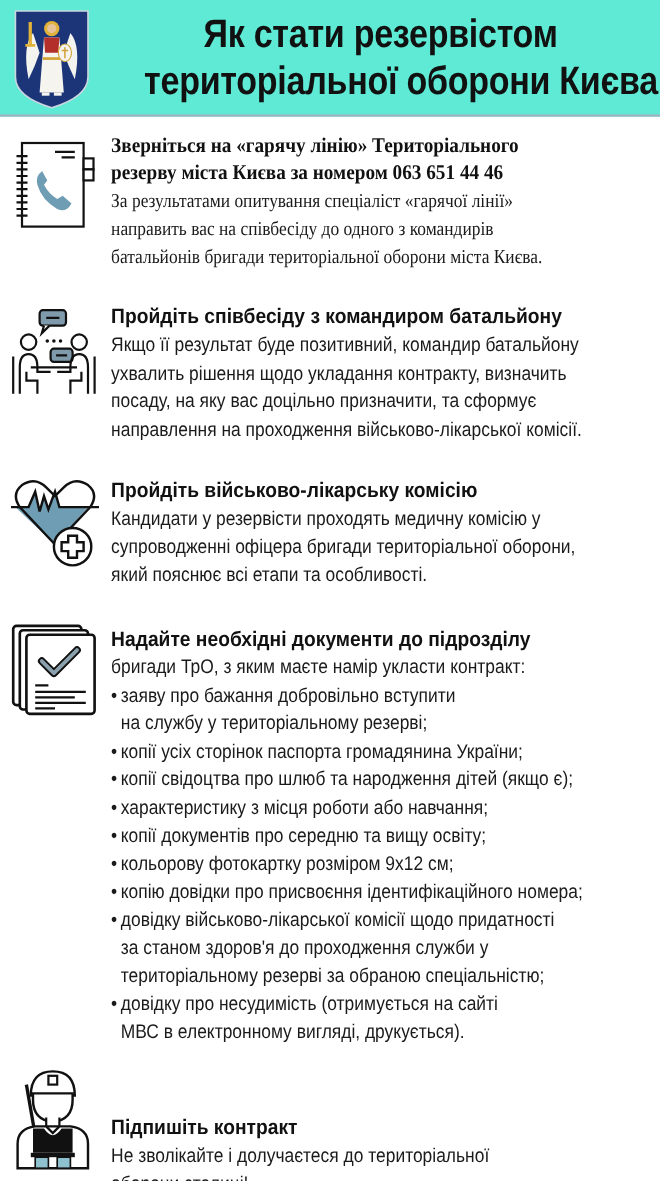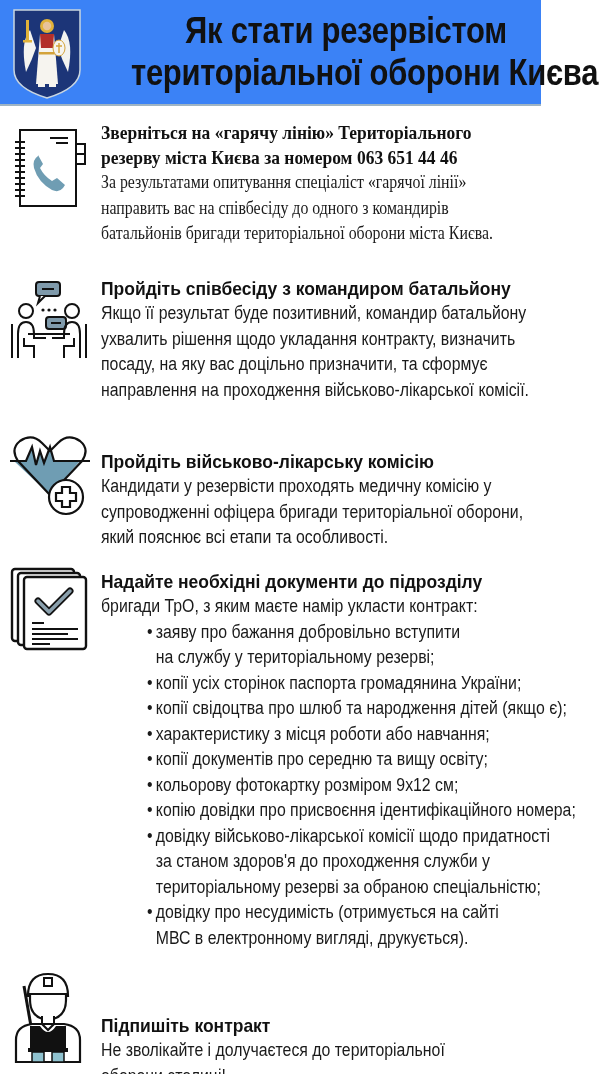--- a/index.html
+++ b/index.html
@@ -1,21 +1,21 @@
 <!DOCTYPE html>
 <html><head>
 <meta charset="utf-8">
 <style>
   * { box-sizing: border-box; margin: 0; padding: 0; }
   html, body { width: 600px; height: 1074px; background: #ffffff; overflow: hidden; }
   body { font-family: "Liberation Sans", sans-serif; color: #111; position: relative; }
 
   .header {
-    position: absolute; left: 0; top: 0; width: 541px; height: 106px;
-    background: #3b82f6;
+    position: absolute; left: 0; top: 0; width: 600px; height: 106px;
+    background: #5eead4;
     border-bottom: 2px solid #9fb4c3;
   }
   .crest { position: absolute; left: 12px; top: 8px; width: 70px; height: 92px; }
   .title {
     position: absolute; left: 96px; top: 10px; width: 500px;
     text-align: center; font-weight: bold; font-size: 36px; line-height: 42px;
     color: #111; letter-spacing: -0.3px;
     font-family: "Liberation Sans", sans-serif;
     transform: scaleX(0.86); transform-origin: center top;
   }
@@ -25,21 +25,21 @@
   .step .icon { position: absolute; left: 6px; width: 86px; height: 86px; }
   .step .content { position: absolute; left: 101px; width: 495px; }
   .step h2 {
     font-size: 19px; font-weight: bold; line-height: 25px; color: #111;
     white-space: nowrap; transform: scaleX(0.92); transform-origin: left top;
   }
   .step p, .step li {
     font-size: 18px; line-height: 25.5px; color: #1a1a1a; white-space: nowrap;
     transform: scaleX(0.88); transform-origin: left top;
   }
-  .step ul { list-style: none; margin-left: 46px; }
+  .step ul { list-style: none; }
   .step li .cont { display: block; padding-left: 10px; }
   .step li .bullet { display: inline-block; width: 10px; }
 </style>
 </head>
 <body>
 
 <div class="header">
   <svg class="crest" viewBox="0 0 70 92">
     <path d="M2 2 H68 V62 Q68 80 35 90 Q2 80 2 62 Z" fill="#1c3578" stroke="#c9d6e0" stroke-width="1.5"></path>
 
@@ -132,21 +132,21 @@
 </div>
 
 <div class="step" style="top:433px;">
   <svg class="icon" style="top:0;" viewBox="0 0 86 86">
     <path d="M8 28 L20 28 L26 14 L30 32 L34 18 L38 30 L44 14 L48 28 L74 28 L44 62 Z" fill="#6f9db3"></path>
     <path d="M44 62 L12 28 Q4 16 14 8 Q26 0 36 10 L44 18 L52 10 Q62 0 74 8 Q84 16 76 28 Z" fill="none" stroke="#111" stroke-width="2.2"></path>
     <polyline points="4,28 20,28 26,14 30,32 34,18 38,30 44,14 48,28 84,28" fill="none" stroke="#111" stroke-width="2.2"></polyline>
     <circle cx="60" cy="64" r="17" fill="#fff" stroke="#111" stroke-width="2.2"></circle>
     <path d="M56 54 H64 V60 H70 V68 H64 V74 H56 V68 H50 V60 H56 Z" fill="#fff" stroke="#111" stroke-width="2.2"></path>
   </svg>
-  <div class="content" style="top:16px;">
+  <div class="content" style="top:1px;">
     <h2>Пройдіть військово-лікарську комісію</h2>
     <p>Кандидати у резервісти проходять медичну комісію у</p>
     <p>супроводженні офіцера бригади територіальної оборони,</p>
     <p>який пояснює всі етапи та особливості.</p>
   </div>
 </div>
 
 <div class="step" style="top:565px;">
   <svg class="icon" style="top:0;" viewBox="0 0 86 86">
     <rect x="6" y="4" width="62" height="72" rx="3" fill="#fff" stroke="#111" stroke-width="2.4"></rect>

